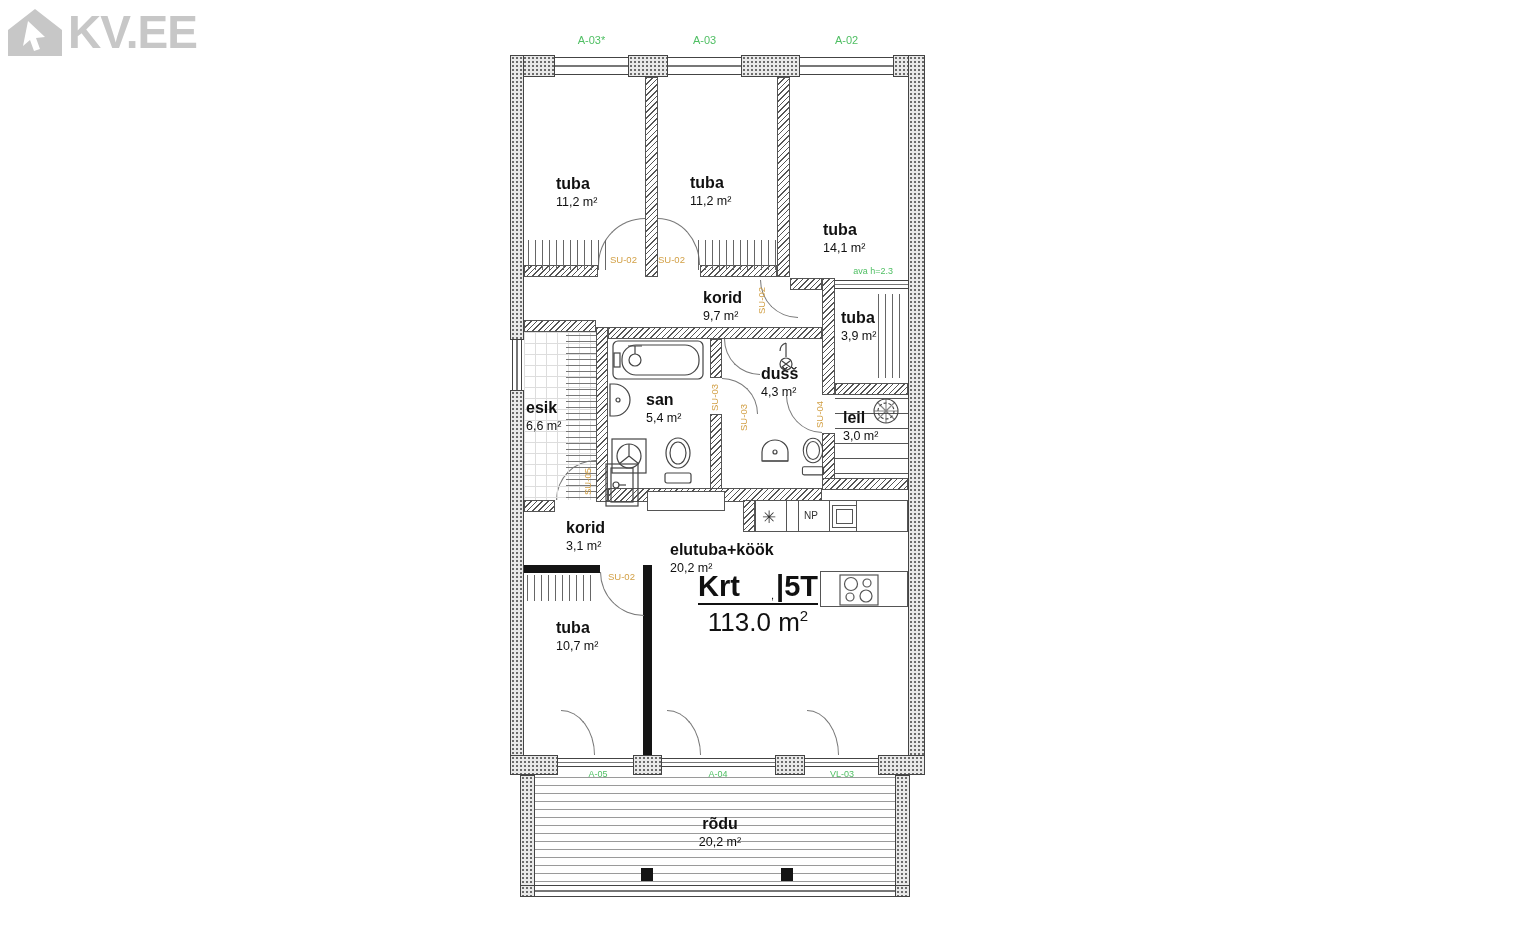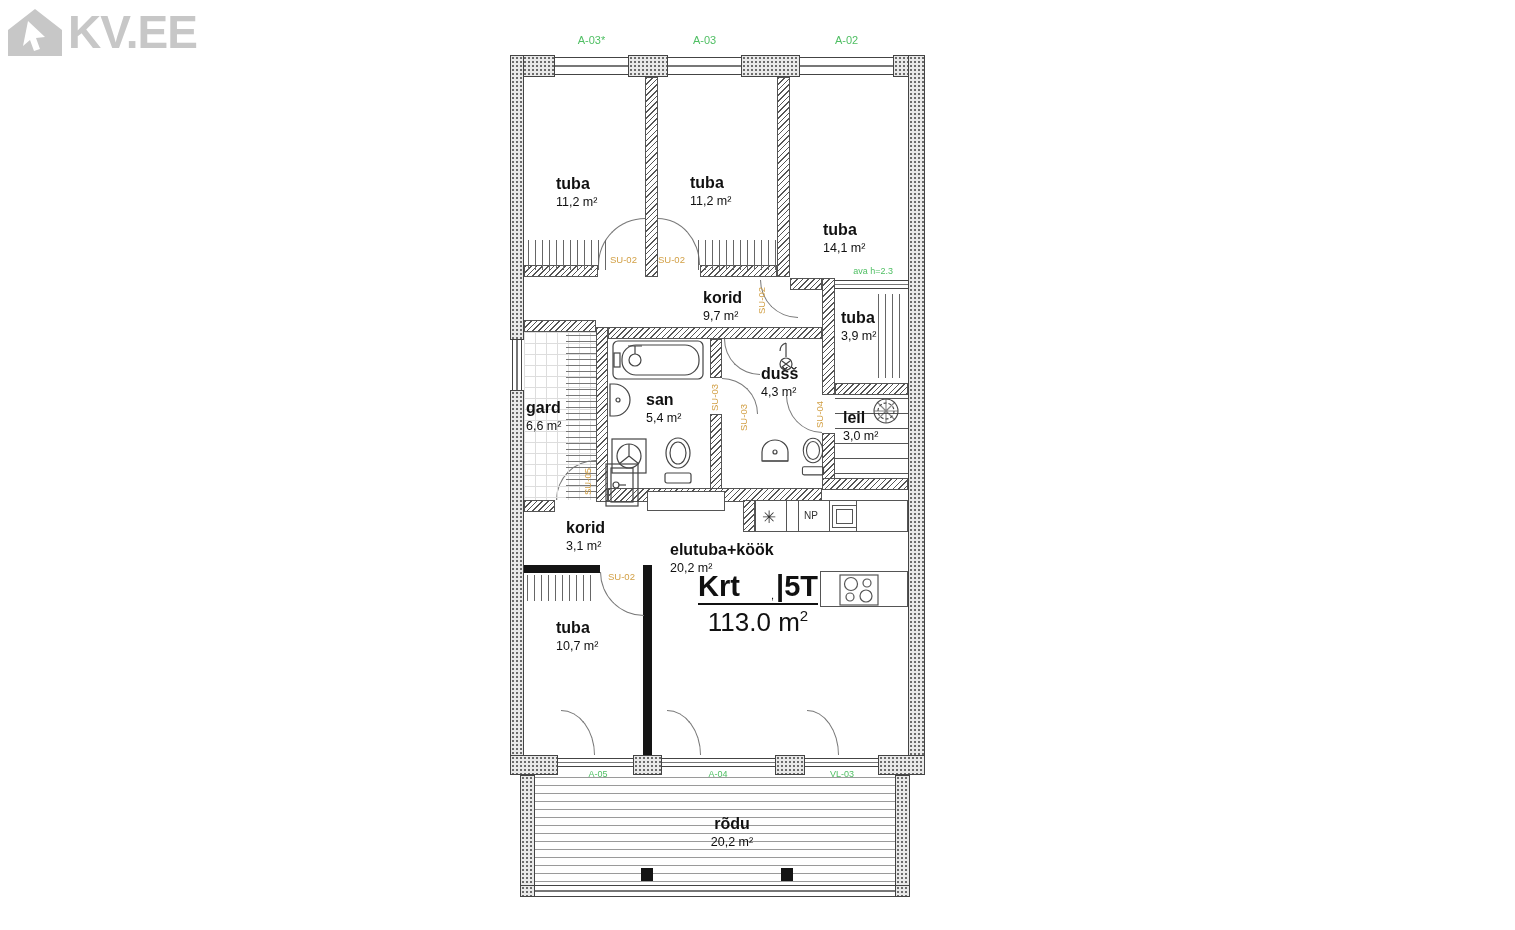--- a/index.html
+++ b/index.html
@@ -299,40 +299,40 @@
       </div>
     <div class="rlabel" style="left:251px;top:316px">
       <span class="rname">dušš</span>
       <span class="rarea">4,3 m²</span>
       </div>
     <div class="rlabel" style="left:136px;top:342px">
       <span class="rname">san</span>
       <span class="rarea">5,4 m²</span>
       </div>
     <div class="rlabel" style="left:16px;top:350px">
-      <span class="rname">gard</span>
+      <span class="rname">esik</span>
       <span class="rarea">6,6 m²</span>
       </div>
     <div class="rlabel" style="left:333px;top:360px">
       <span class="rname">leil</span>
       <span class="rarea">3,0 m²</span>
       </div>
     <div class="rlabel" style="left:56px;top:470px">
       <span class="rname">korid</span>
       <span class="rarea">3,1 m²</span>
       </div>
     <div class="rlabel" style="left:160px;top:492px">
       <span class="rname">elutuba+köök</span>
       <span class="rarea">20,2 m²</span>
       </div>
     <div class="rlabel" style="left:46px;top:570px">
       <span class="rname">tuba</span>
       <span class="rarea">10,7 m²</span>
       </div>
-    <div class="rlabel center" style="left:187px;top:766px;width:70px">
+    <div class="rlabel center" style="left:175px;top:766px;width:70px">
       <span class="rname">rõdu</span>
       <span class="rarea">20,2 m²</span>
       </div>
 
     <div class="unit">
       <div class="unit-row">
         <span class="unit-name">Krt</span>
         <span class="unit-mark">,</span>
         <span class="unit-type">|5T</span>
       </div>

